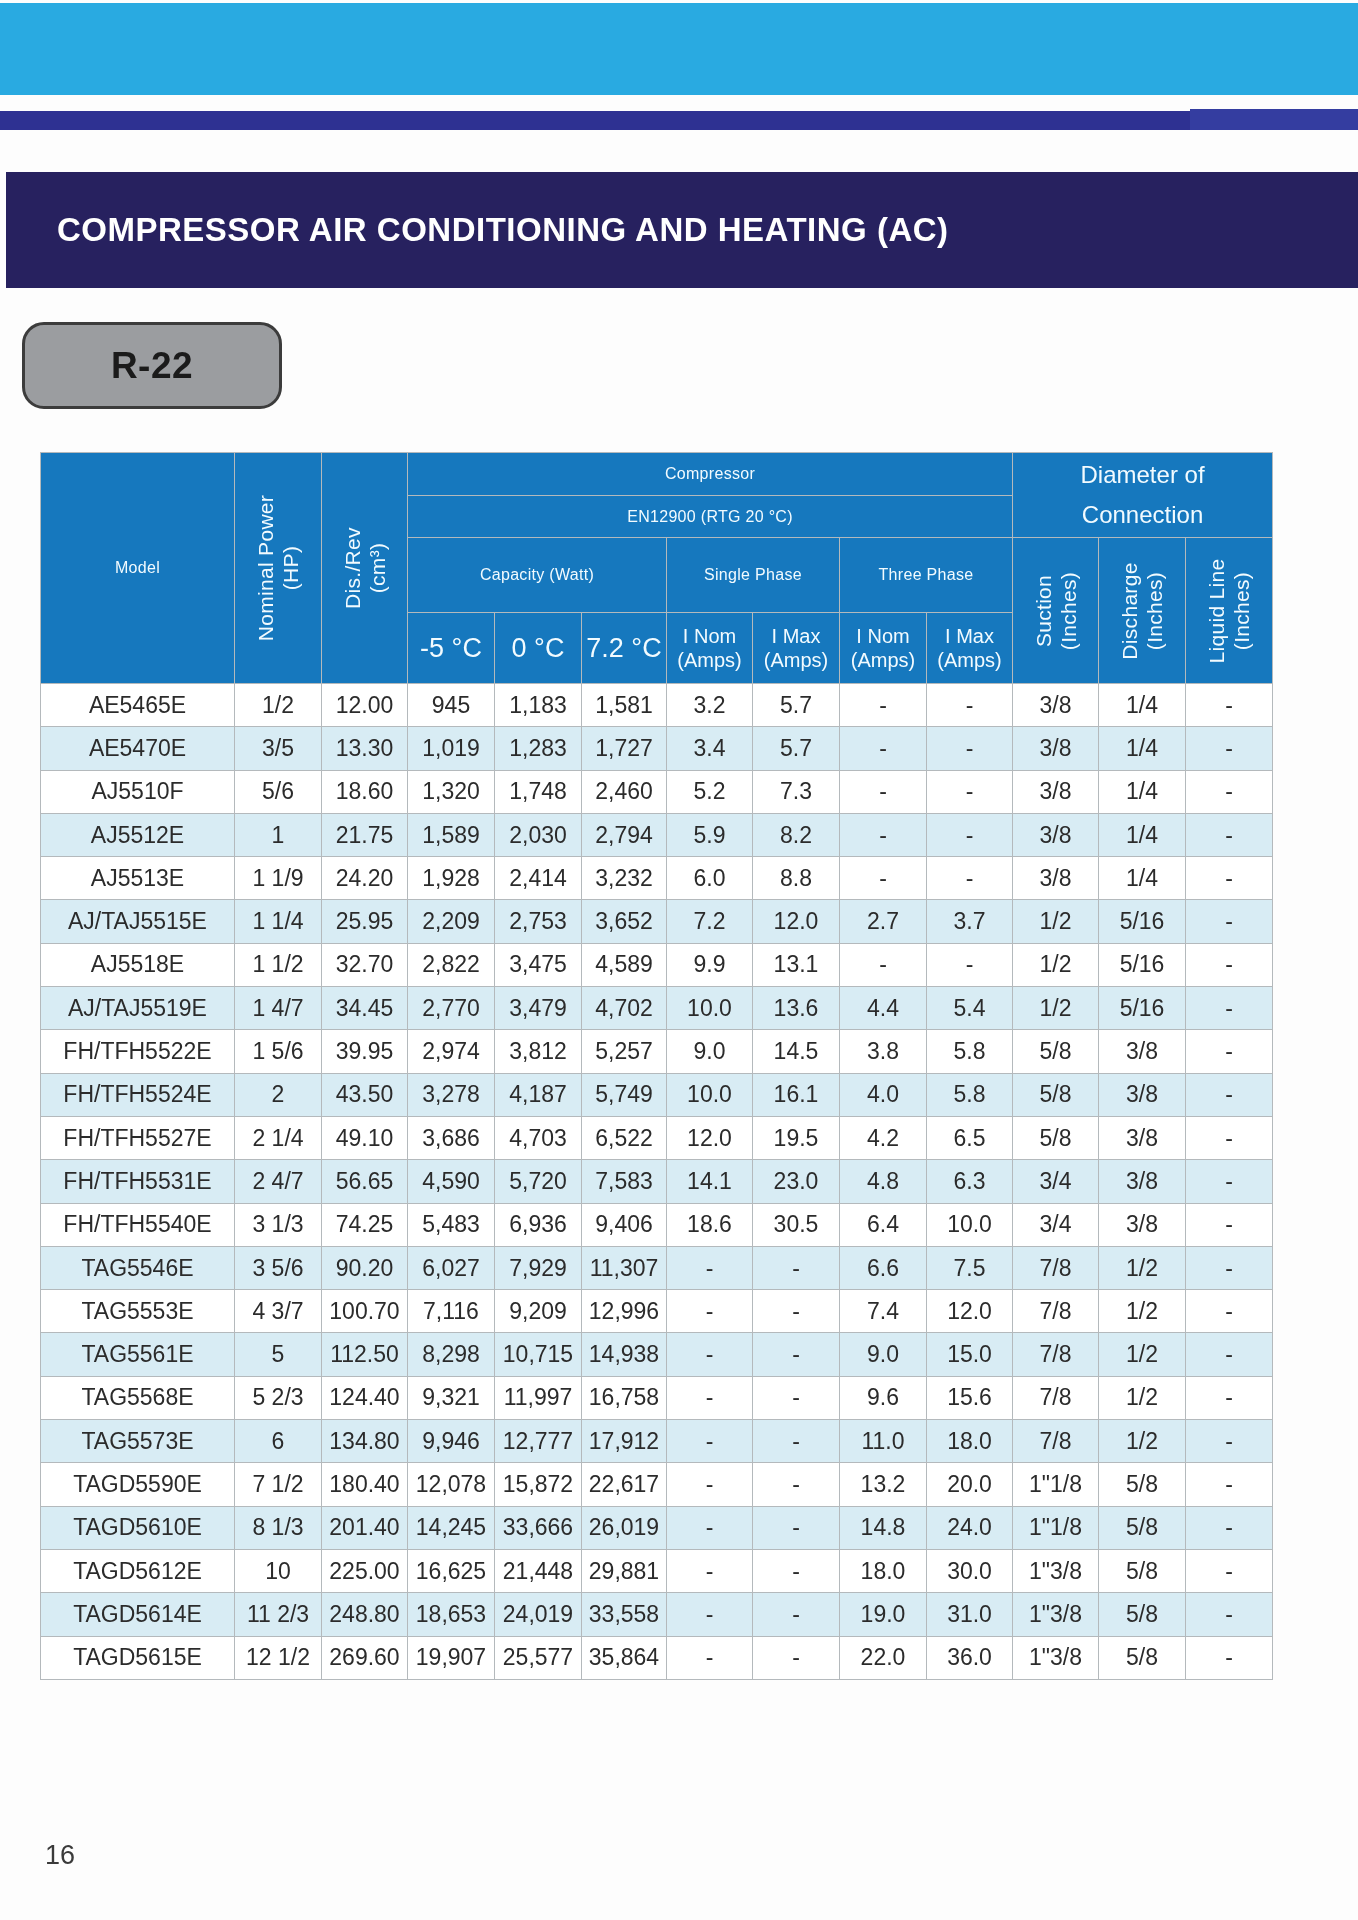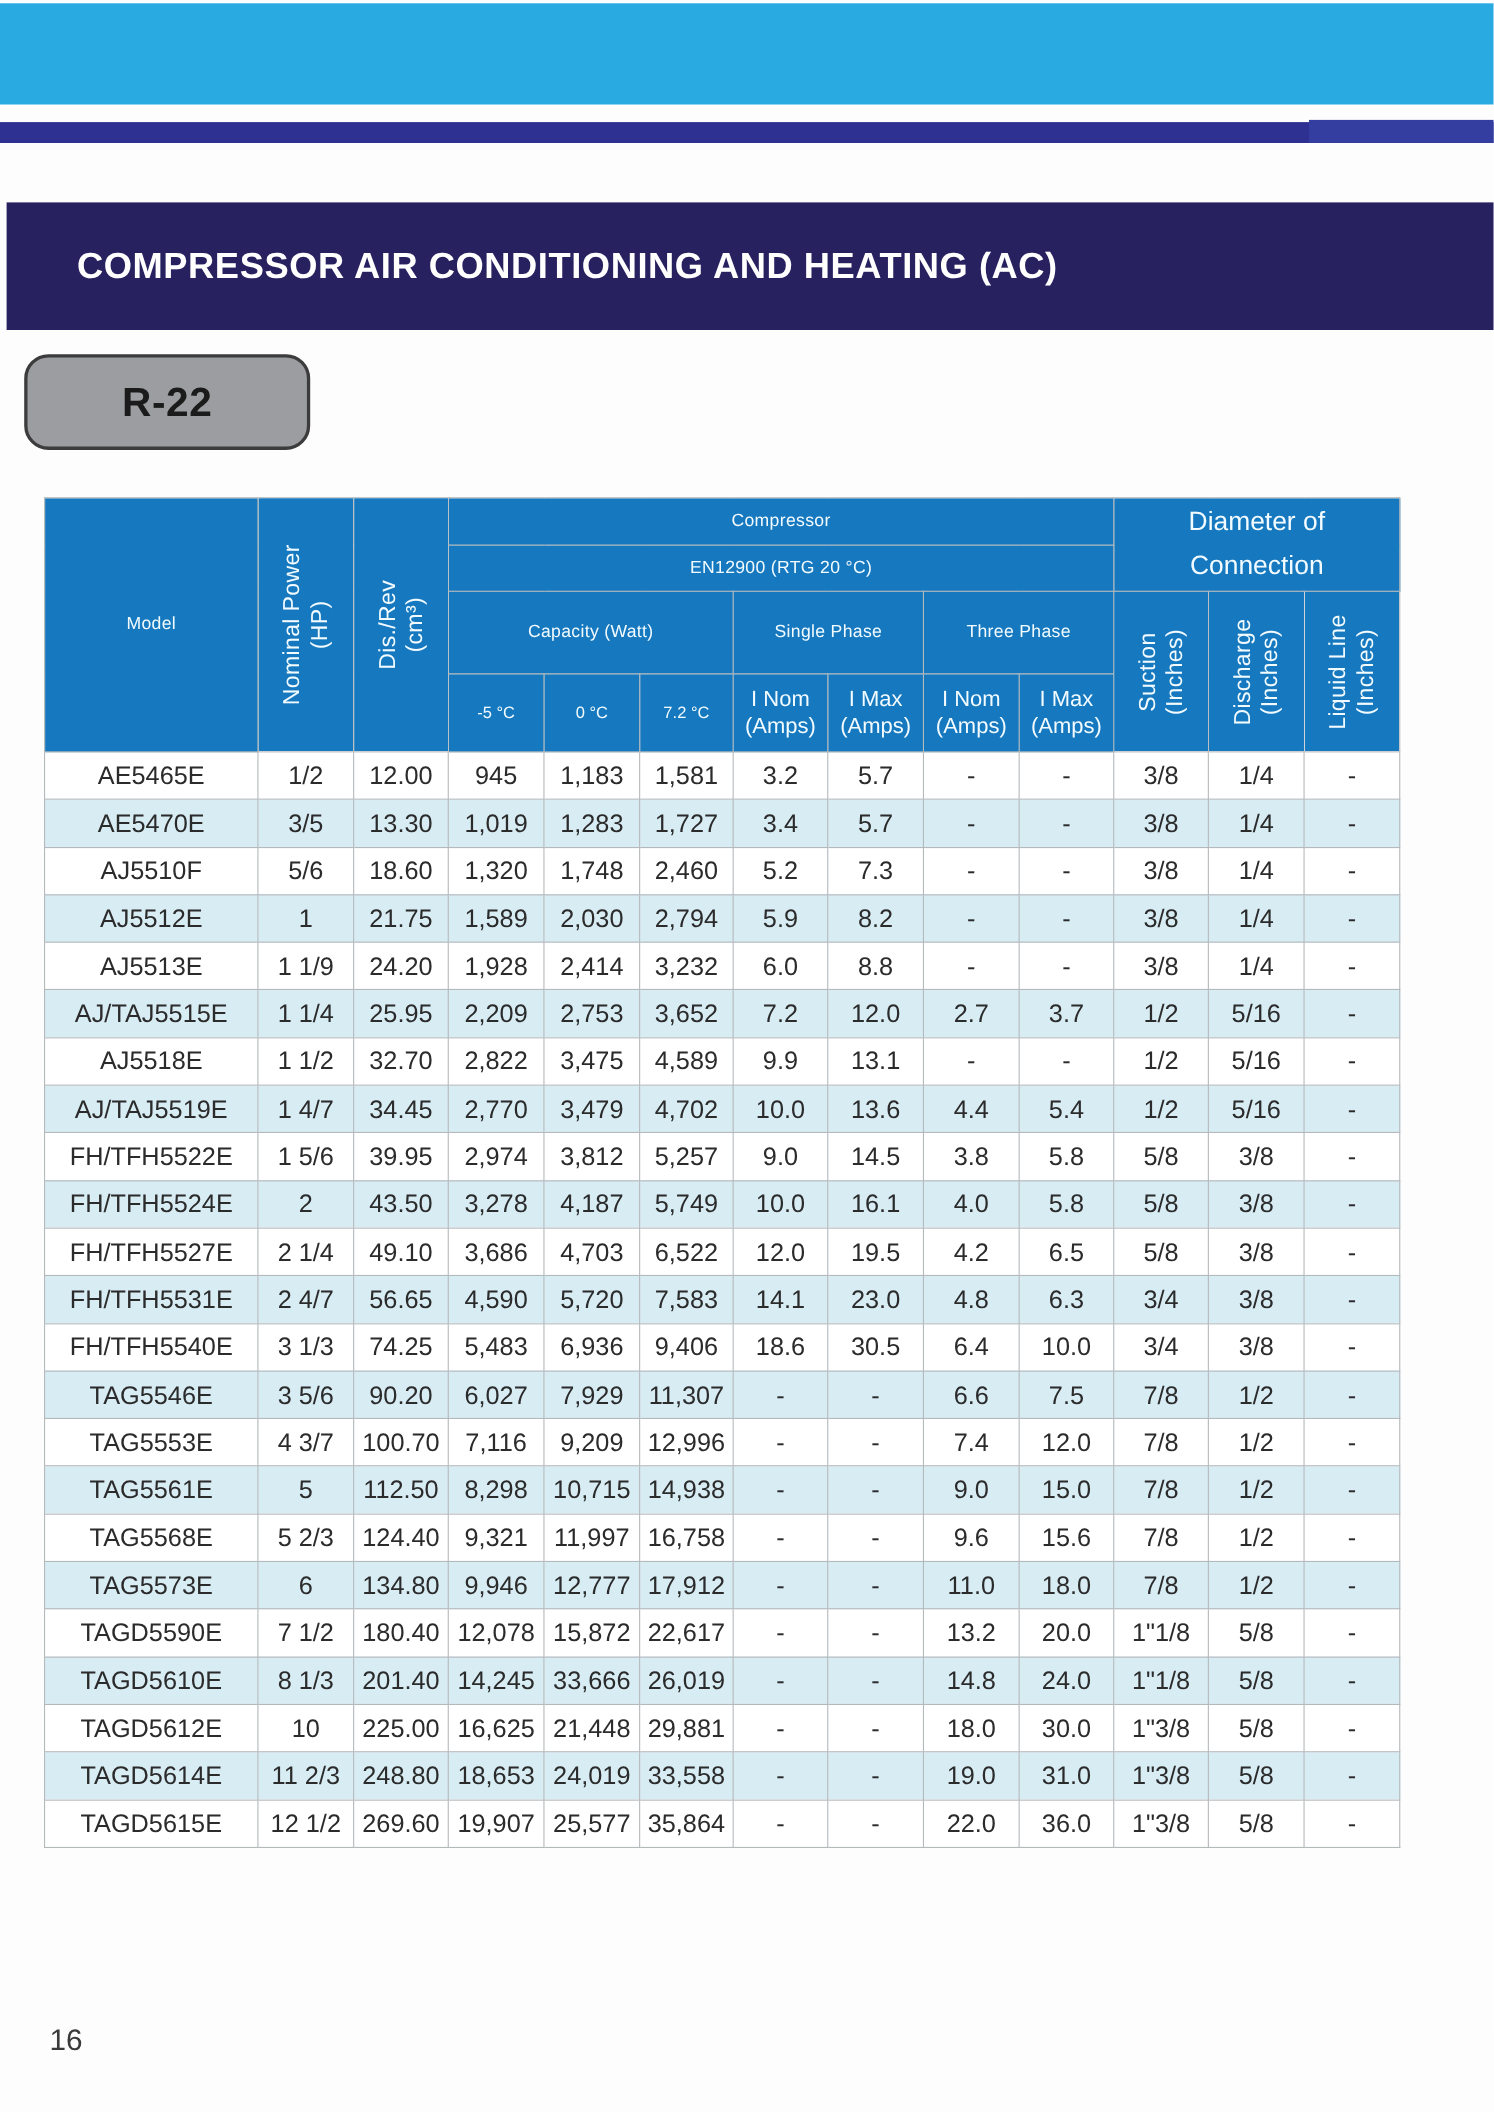--- a/index.html
+++ b/index.html
@@ -14,35 +14,35 @@
   }
   *{margin:0;padding:0;box-sizing:border-box;}
   html,body{background:#ffffff;}
   body{font-family:"Liberation Sans",sans-serif;}
   .page{position:relative;width:1358px;height:1920px;background:#fdfdfd;overflow:hidden;}
 
   
   .band-cyan{position:absolute;left:0;top:3px;width:100%;height:92px;background:var(--c-cyan);}
   .band-indigo{position:absolute;left:0;top:111px;width:100%;height:19px;background:var(--c-indigo);}
   .band-indigo-right{position:absolute;left:1190px;top:109px;right:0;height:21px;background:var(--c-indigo2);}
-  .band-navy{position:absolute;left:6px;top:184px;right:0;height:116px;background:var(--c-navy);display:flex;align-items:center;padding-left:13px;}
+  .band-navy{position:absolute;left:6px;top:172px;right:0;height:116px;background:var(--c-navy);display:flex;align-items:center;}
   .page-title{color:#ffffff;font-weight:bold;font-size:33px;letter-spacing:.5px;padding-left:51px;}
 
   
   .badge{position:absolute;left:22px;top:322px;width:260px;height:87px;background:#9b9da0;
          border:3px solid #3c3c3c;border-radius:22px;display:flex;align-items:center;justify-content:center;}
   .badge span{font-size:37px;font-weight:bold;color:#1b1b1b;letter-spacing:.5px;}
 
   
   .spec-table{position:absolute;left:40px;top:452px;border-collapse:collapse;table-layout:fixed;width:1232px;}
   .spec-table th,.spec-table td{border:1.5px solid var(--c-grid);text-align:center;vertical-align:middle;overflow:visible;}
   .spec-table thead th{background:var(--c-blue);color:#f2fbff;font-weight:normal;}
   .row-a{height:43px;}  .row-b{height:42px;}  .row-c{height:75px;}  .row-d{height:71px;}
   .grp{font-size:16px;letter-spacing:.3px;}
-  .temp{font-size:15px;}
+  .temp{font-size:27px;}
   .two-line span{display:block;font-size:20px;line-height:24px;}
   .diam span{display:block;font-size:24px;line-height:40px;}
   th.rotcell{position:relative;}
   .rot{position:absolute;left:50%;top:50%;transform:translate(-50%,-50%) rotate(-90deg);white-space:nowrap;}
   .rot span{display:block;text-align:center;font-size:21px;line-height:25px;letter-spacing:.3px;}
   .spec-table tbody tr{height:43.3px;padding-left:32px;}
   .spec-table tbody td{font-size:23px;color:var(--c-text);background:#ffffff;}
   .spec-table tbody tr:nth-child(even) td{background:var(--c-alt);}
 
   .page-number{position:absolute;left:45px;top:1840px;font-size:27px;color:#3a3a3a;}

